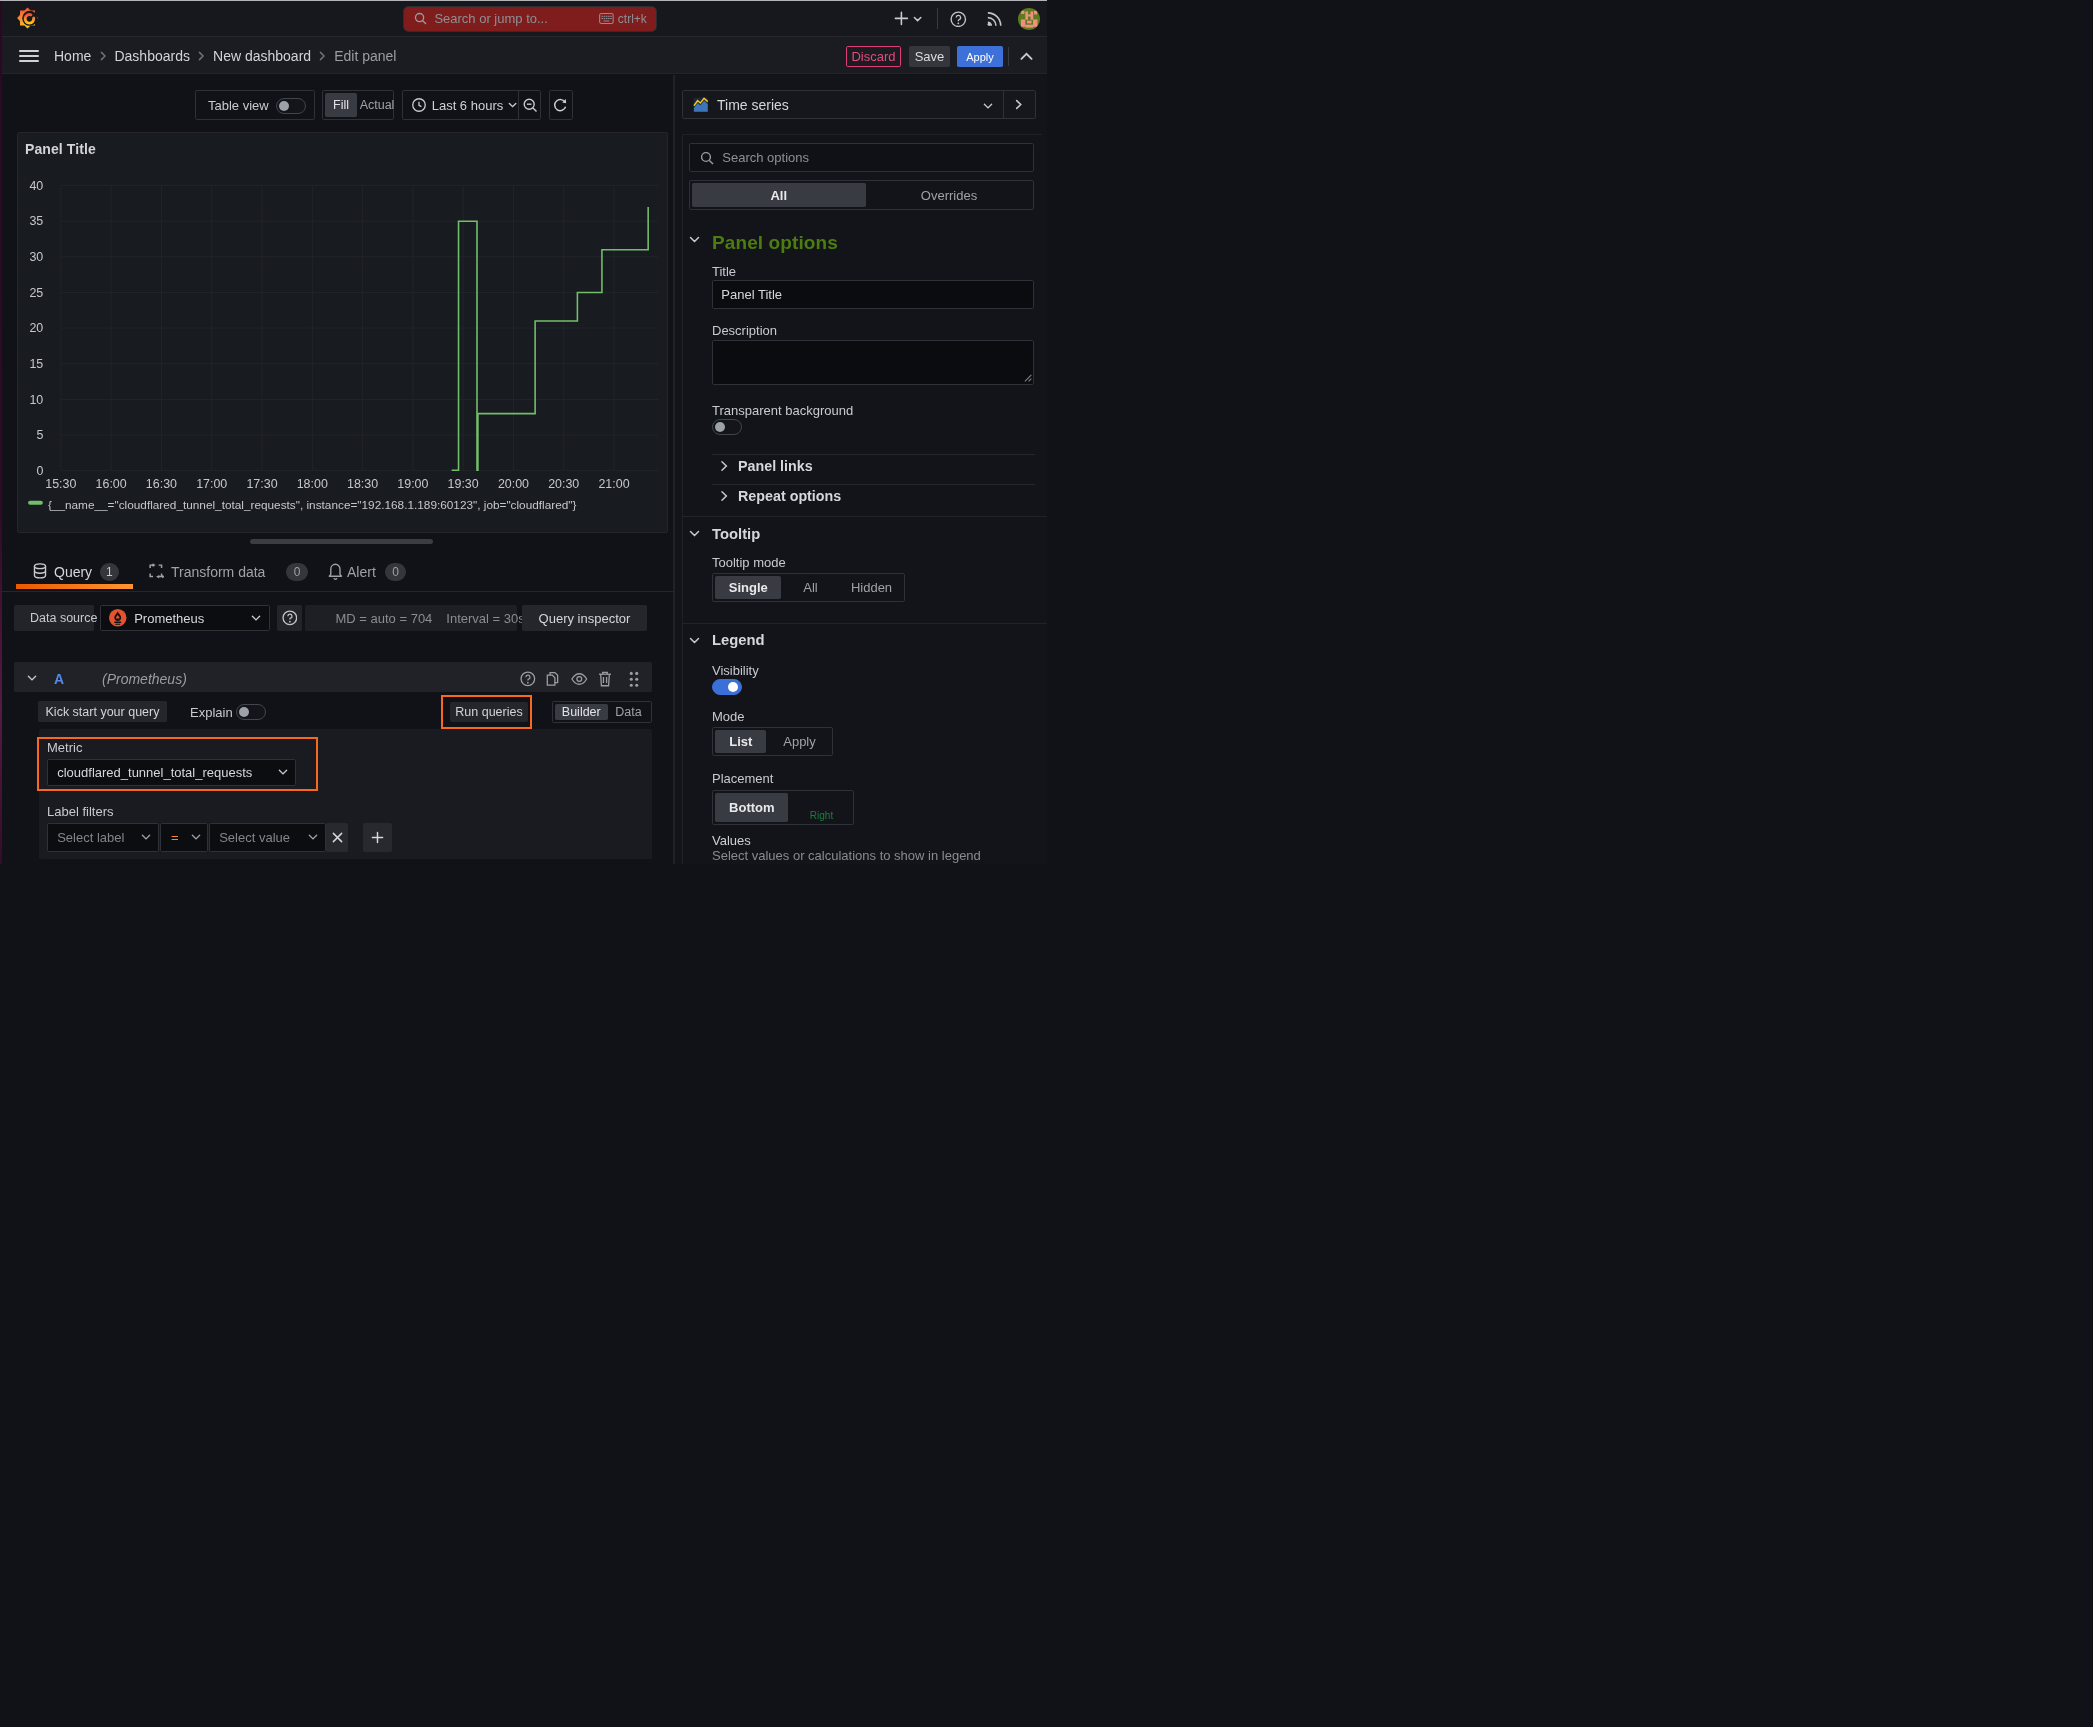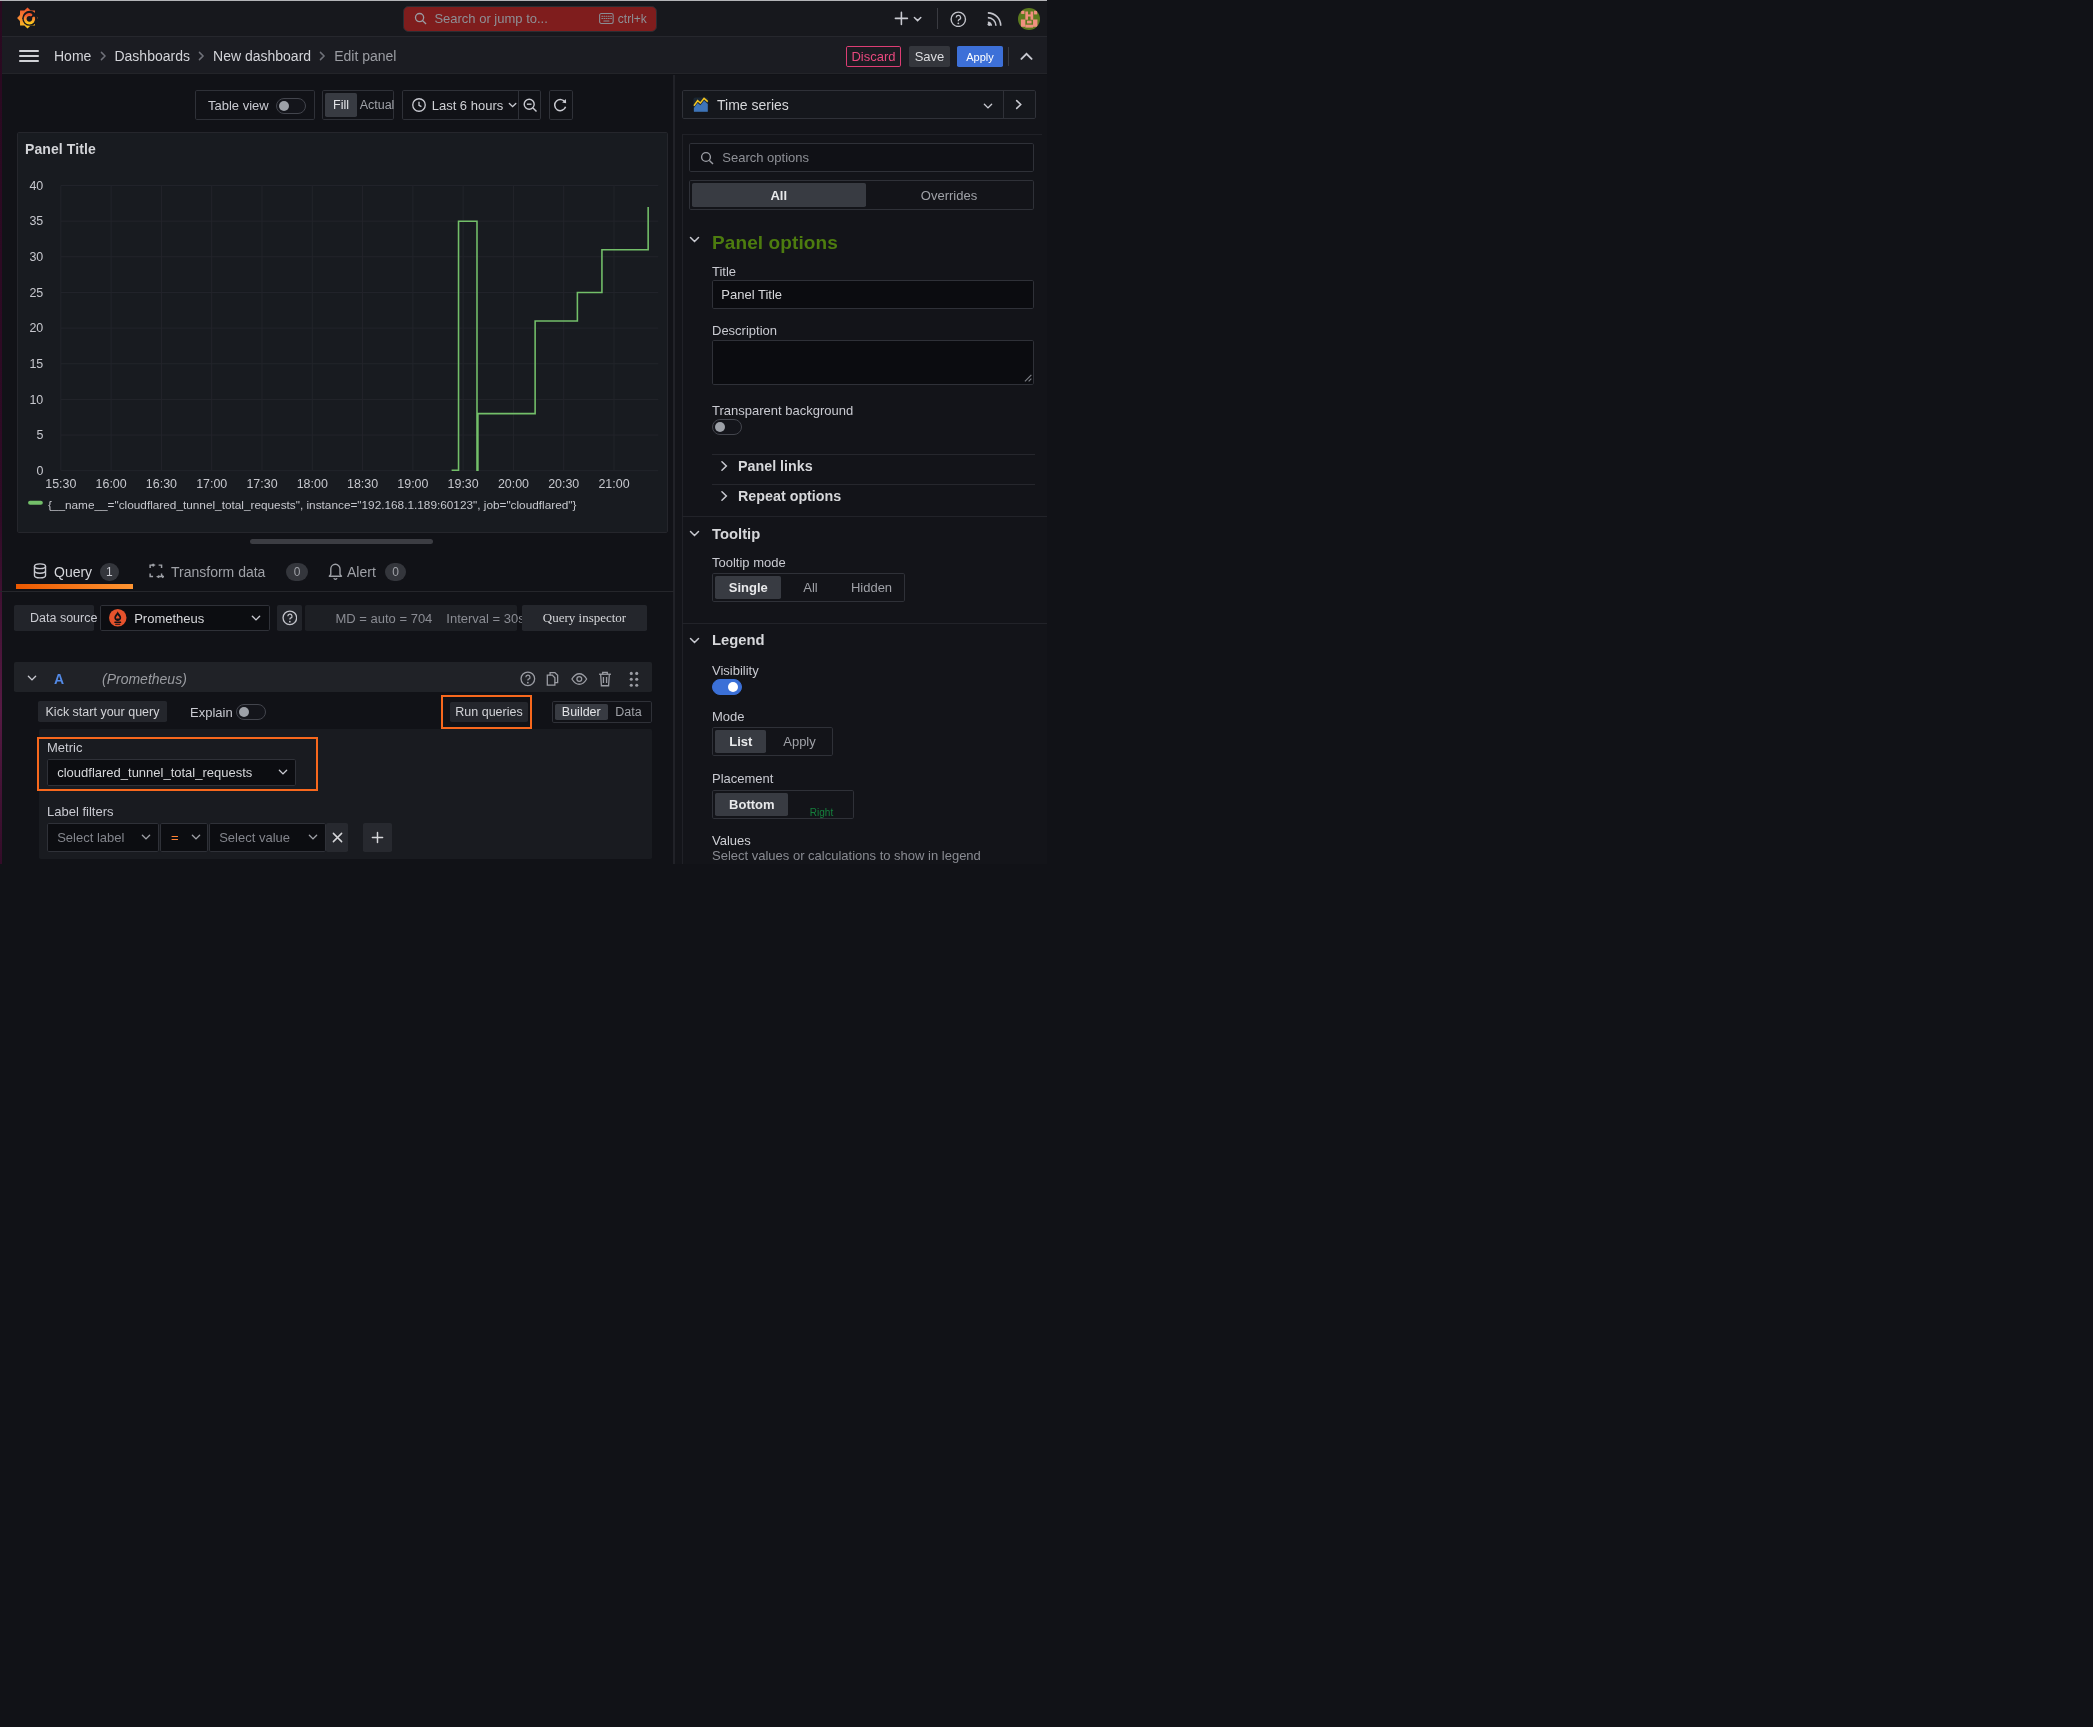--- a/index.html
+++ b/index.html
@@ -280,21 +280,21 @@
       <circle cx="9" cy="13.4" r="1" fill="#c3c4cb"></circle>
     </svg>
 </div>
 <div class="abs flex" style="left:305px;top:605px;width:212px;height:26px;background:#1d1f24;border-radius:1.8px;">
   <svg style="margin-left:12px;" width="7.4" height="11" viewBox="0 0 8 12">
       <path d="M1.8 1.8 L6.2 6 L1.8 10.2" fill="none" stroke="#c9cad1" stroke-width="1.6" stroke-linecap="round"></path>
     </svg>
   <span style="margin-left:18.5px;font-size:13px;color:#8a8c93;">MD = auto = 704</span>
   <span style="margin-left:14px;font-size:13px;color:#8a8c93;">Interval = 30s</span>
 </div>
-<div class="abs btn" style="left:522px;top:605px;width:125px;height:26px;font-size:13px;color:#d6d7da;font-family:Liberation Serif, serif;">Query inspector</div>
+<div class="abs btn" style="left:522px;top:605px;width:125px;height:26px;font-size:13px;color:#d6d7da;">Query inspector</div>
 
 <div class="abs" style="left:14px;top:662px;width:638px;height:30px;background:#202227;border-radius:1.8px;"></div>
 <svg class="abs" style="left:27px;top:675px;" width="10" height="6.5" viewBox="0 0 11 7">
     <path d="M1.5 1.3 L5.5 5.3 L9.5 1.3" fill="none" stroke="#c9cad1" stroke-width="1.5" stroke-linecap="round"></path>
   </svg>
 <div class="abs" style="left:54px;top:671px;font-size:14px;font-weight:bold;color:#538ae6;">A</div>
 <div class="abs" style="left:102px;top:671px;font-size:14px;font-style:italic;color:#9a9ca1;">(Prometheus)</div>
 <svg class="abs" style="left:520px;top:671px;" width="15.7" height="15.7" viewBox="0 0 18 18">
     <circle cx="9" cy="9" r="7.8" fill="none" stroke="#9b9da4" stroke-width="1.5"></circle>
     <g fill="none" stroke="#9b9da4" stroke-width="1.4">
@@ -466,20 +466,20 @@
 <div class="abs switch on" style="left:712px;top:679px;">
     <div class="k"></div>
   </div>
 <div class="abs lab" style="left:712px;top:709px;">Mode</div>
 <div class="abs grp" style="left:712px;top:727px;width:121px;height:29px;">
   <div class="seg" style="left:2.3px;width:51px;"></div>
   <span class="abs" style="left:1.8px;top:0;width:52px;height:100%;display:flex;align-items:center;justify-content:center;font-size:13px;font-weight:bold;color:#e8e9eb;">List</span>
   <span class="abs" style="left:54px;top:0;width:65px;height:100%;display:flex;align-items:center;justify-content:center;font-size:13px;color:#9fa1a7;">Apply</span>
 </div>
 <div class="abs lab" style="left:712px;top:771px;">Placement</div>
-<div class="abs grp" style="left:712px;top:790px;width:142px;height:29px;">
+<div class="abs grp" style="left:712px;top:790px;width:142px;height:35px;">
   <div class="seg" style="left:2.3px;width:73px;"></div>
   <span class="abs" style="left:1.8px;top:0;width:74px;height:100%;display:flex;align-items:center;justify-content:center;font-size:13px;font-weight:bold;color:#e8e9eb;">Bottom</span>
   <span class="abs" style="left:76px;top:8px;width:65px;height:100%;display:flex;align-items:center;justify-content:center;font-size:10px;color:#15803d;">Right</span>
 </div>
 <div class="abs" style="left:712px;top:833px;font-size:13px;color:#cfd0d5;">Values</div>
 <div class="abs" style="left:712px;top:848px;font-size:13px;color:#898b92;">Select values or calculations to show in legend</div>
 
 
 </body></html>

